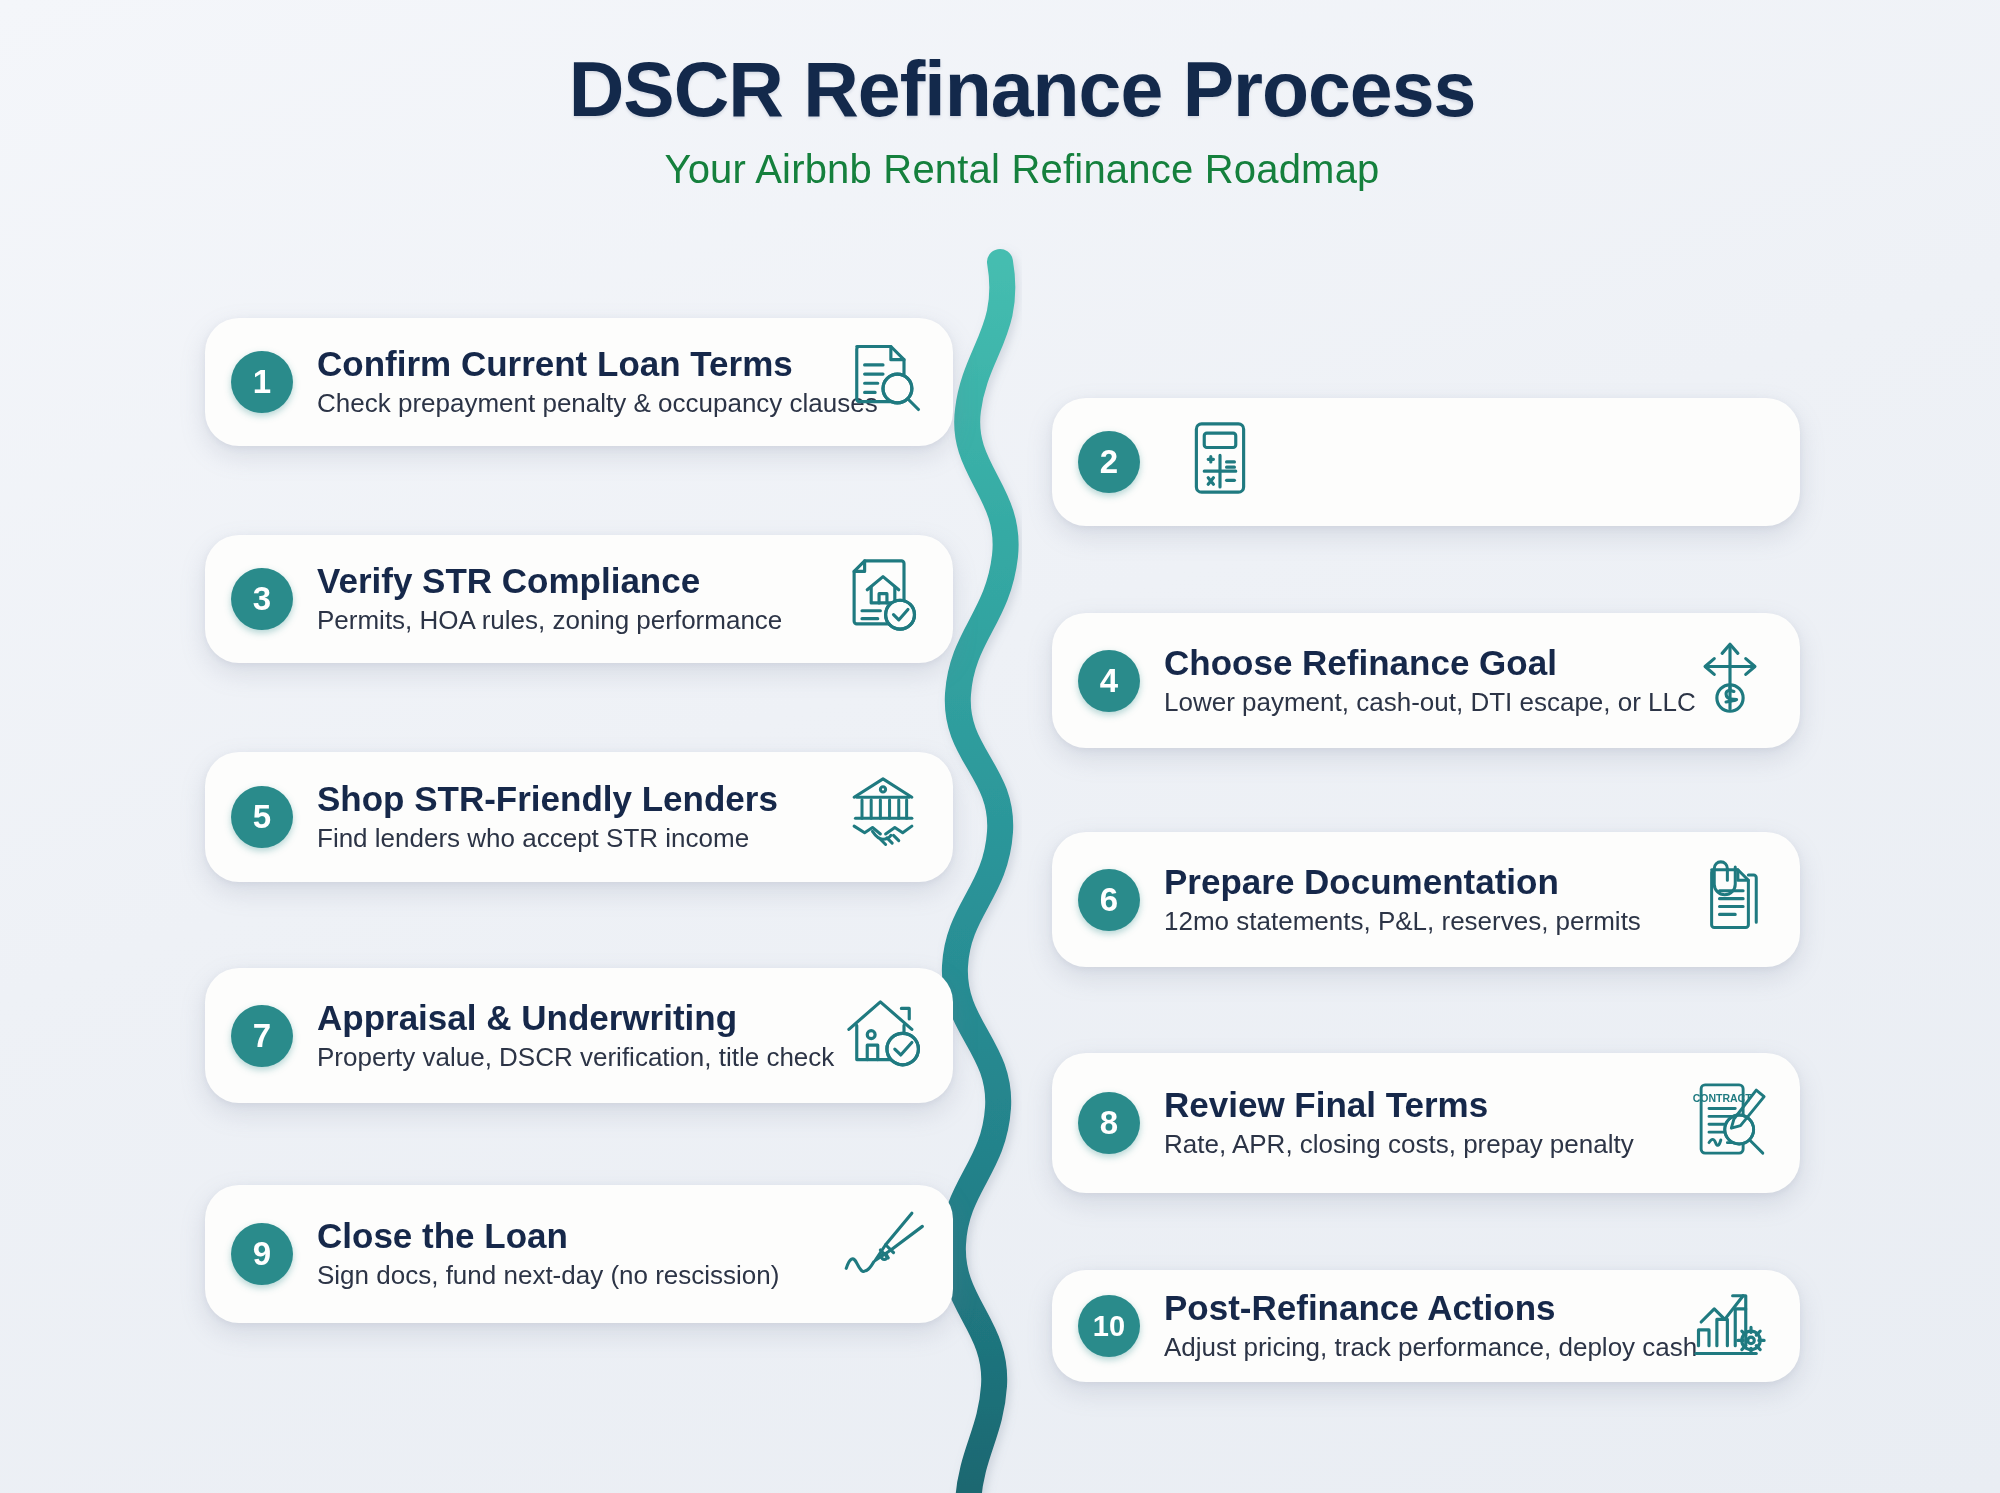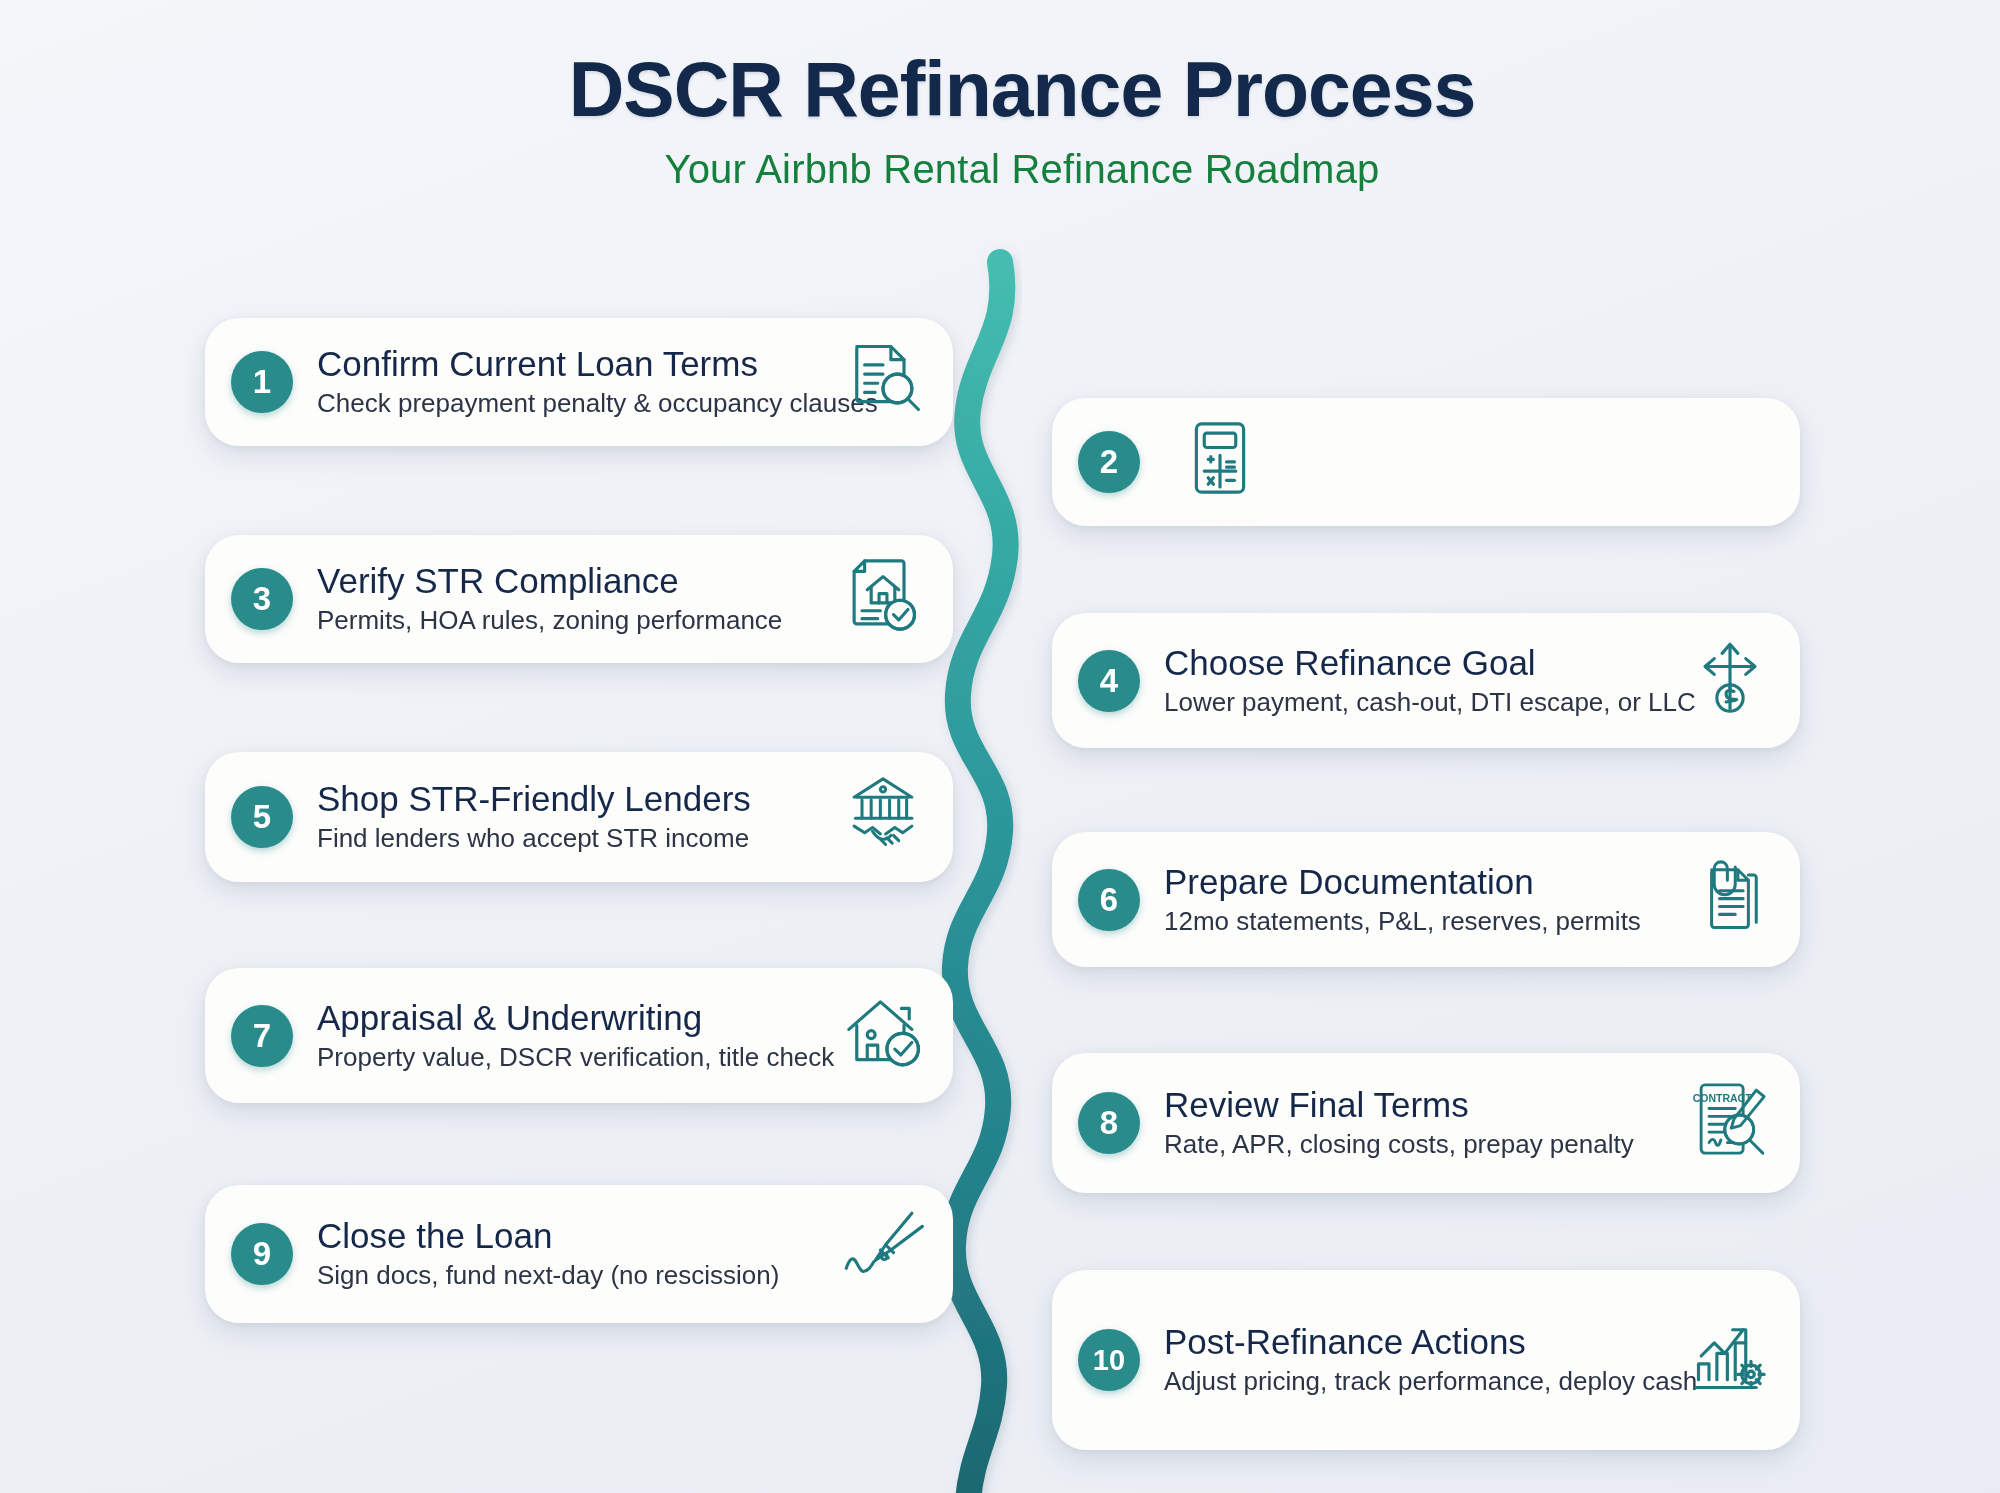--- a/index.html
+++ b/index.html
@@ -89,21 +89,21 @@
   .step-circle.two-digit {
     font-size: 29px;
   }
 
   .card-text {
     flex: 1 1 auto;
     min-width: 0;
   }
   .card-title {
     font-size: 35px;
-    font-weight: normal;
+    font-weight: bold;
     color: #16284a;
     line-height: 1.14;
     white-space: nowrap;
   }
   .card-desc {
     font-size: 26px;
     font-weight: normal;
     color: #2c3446;
     line-height: 1.2;
     margin-top: 4px;
@@ -322,21 +322,21 @@
     <svg viewBox="0 0 64 64" fill="none" stroke="#1f7a80" stroke-width="2.4" stroke-linecap="round" stroke-linejoin="round">
       <path d="M54 4 L34 28 l-8 12 l12 -8 L62 14"></path>
       <path d="M30 32 l6 6"></path>
       <path d="M34 28 l6 6"></path>
       <circle cx="33" cy="37" r="2.2"></circle>
       <path d="M4 46 q4 -12 8 -4 t6 6 q3 0 7 -7"></path>
     </svg>
   </div>
 </div>
 
-<div class="card right" style="top:1270px; height:180px;">
+<div class="card right" style="top:1270px; height:112px;">
   <div class="step-circle two-digit">10</div>
   <div class="card-text">
     <div class="card-title">Post-Refinance Actions</div>
     <div class="card-desc">Adjust pricing, track performance, deploy cash</div>
   </div>
   <div class="card-icon">
     <svg viewBox="0 0 64 64" fill="none" stroke="#1f7a80" stroke-width="2.4" stroke-linecap="round" stroke-linejoin="round">
       <path d="M8 50 V38 h8 v12"></path>
       <path d="M22 50 V30 h8 v20"></path>
       <path d="M36 50 V22 h8 v28"></path>

